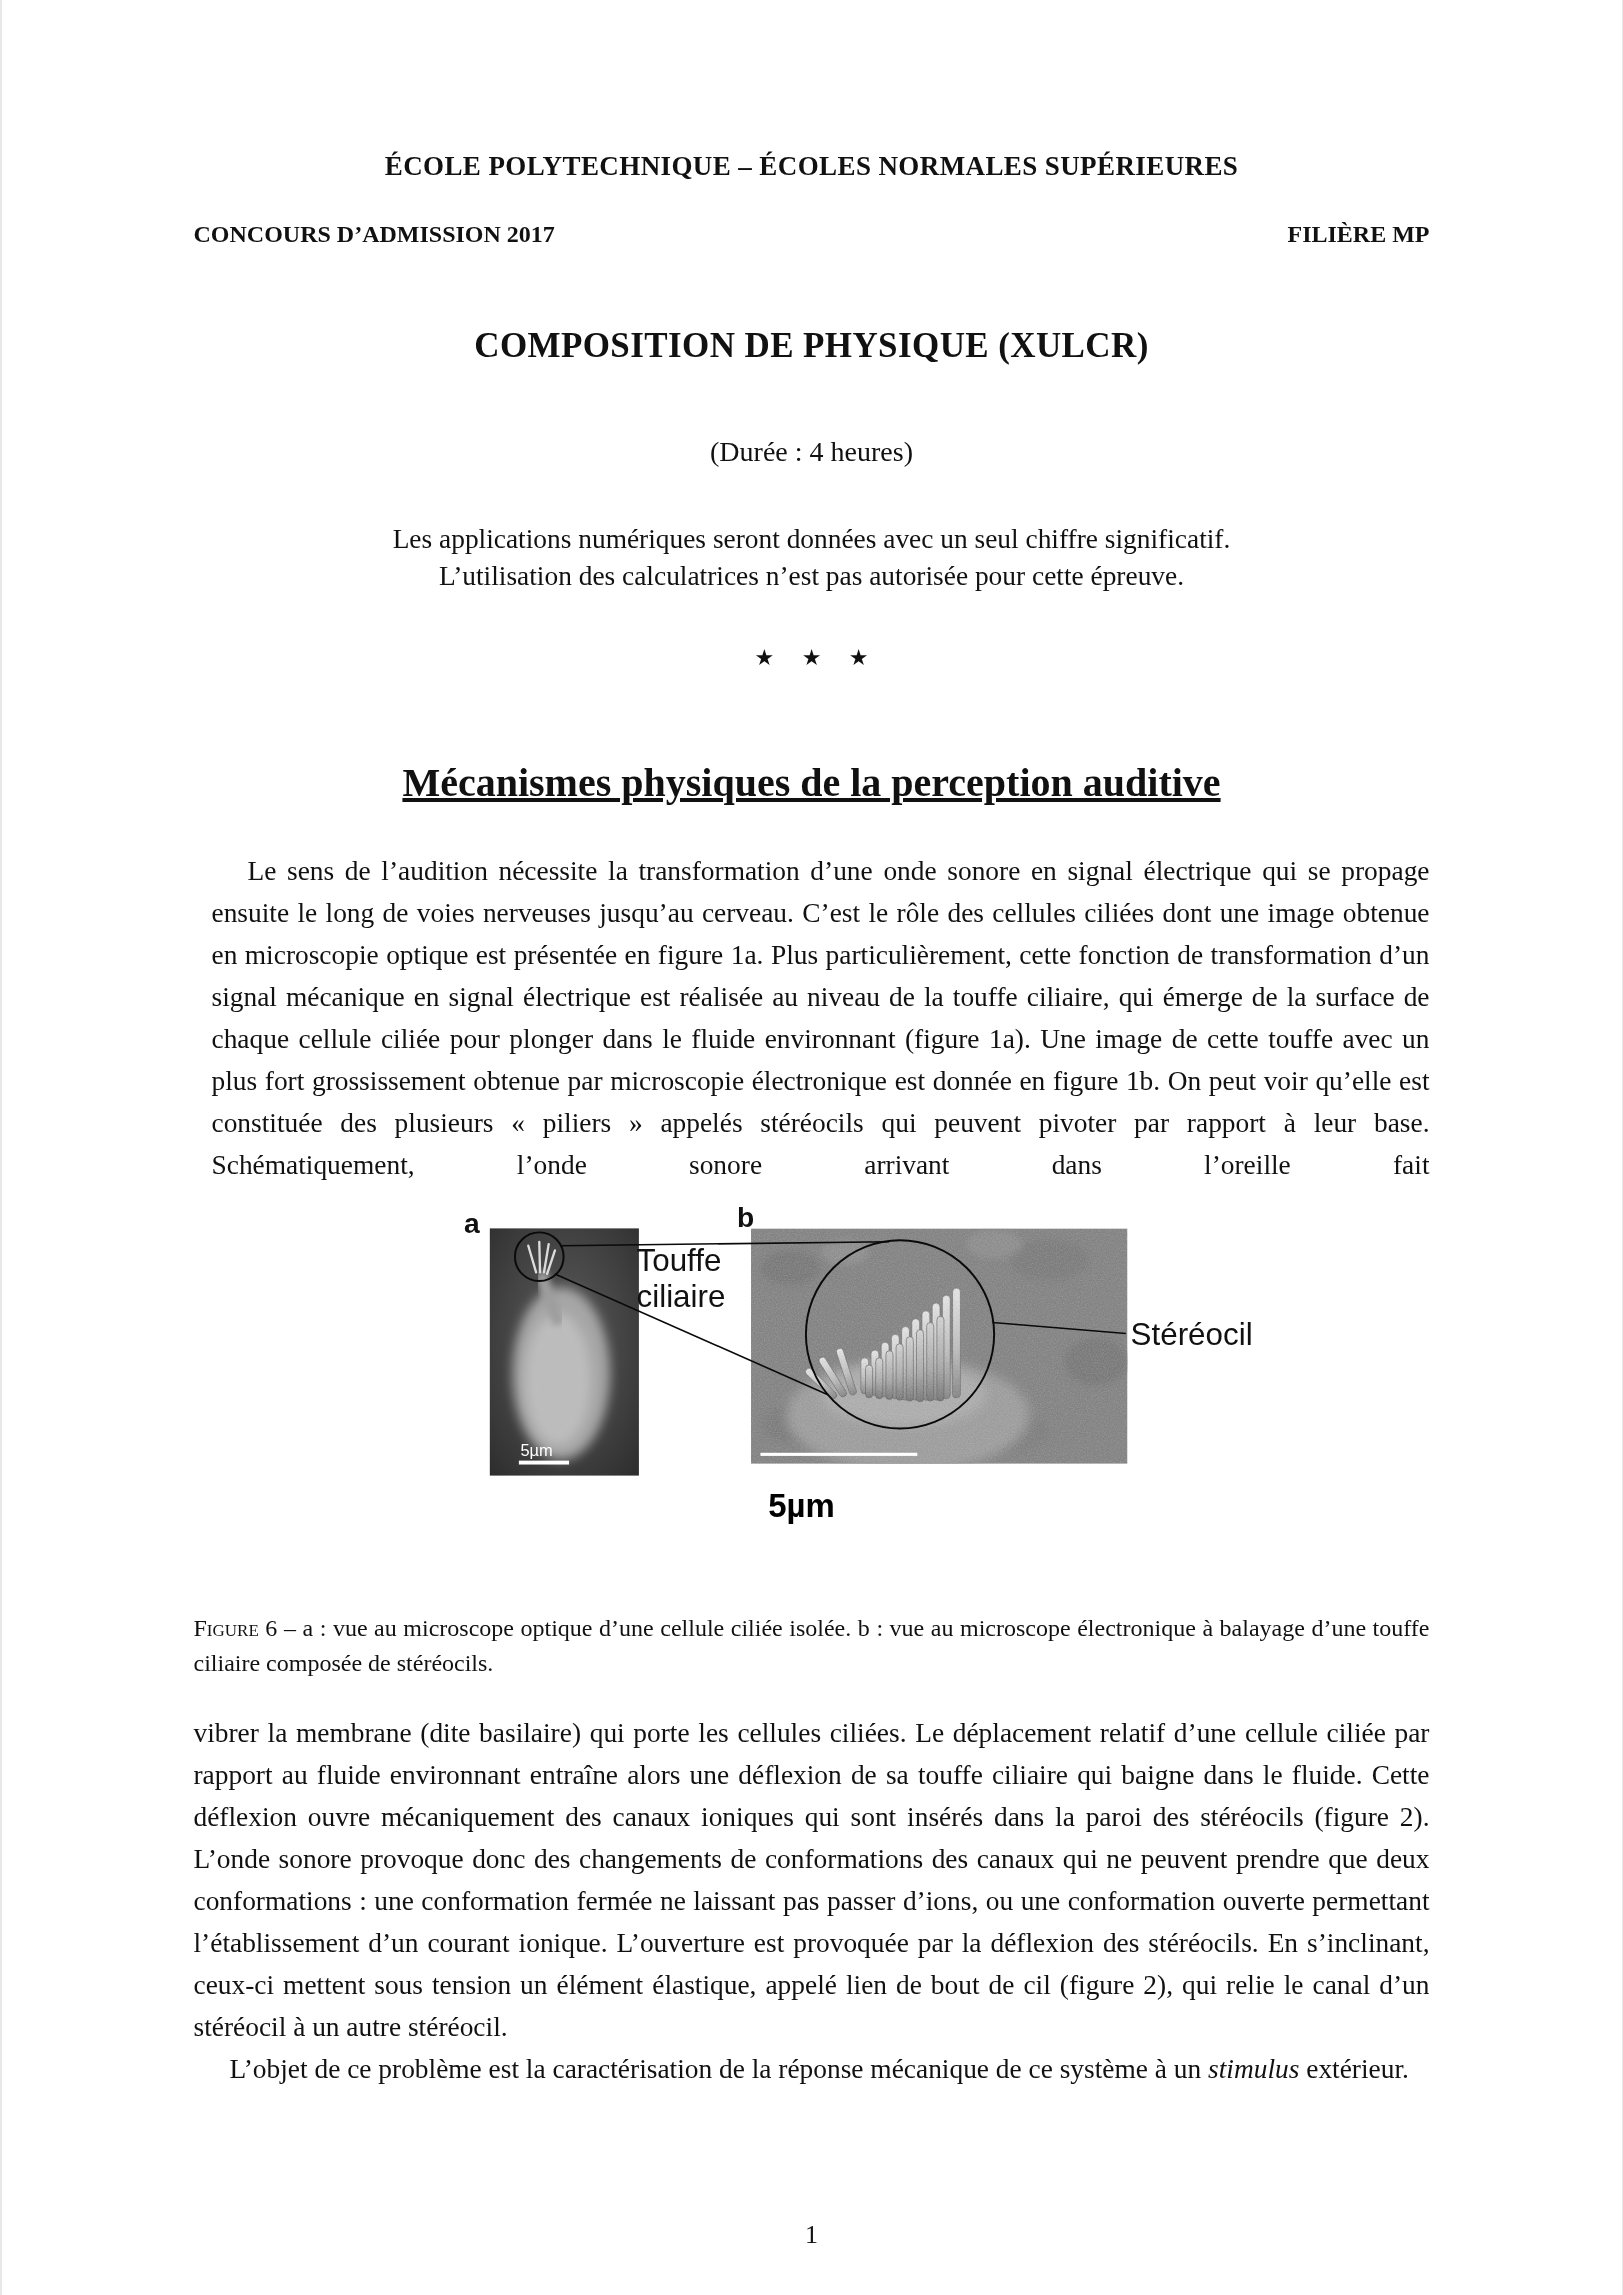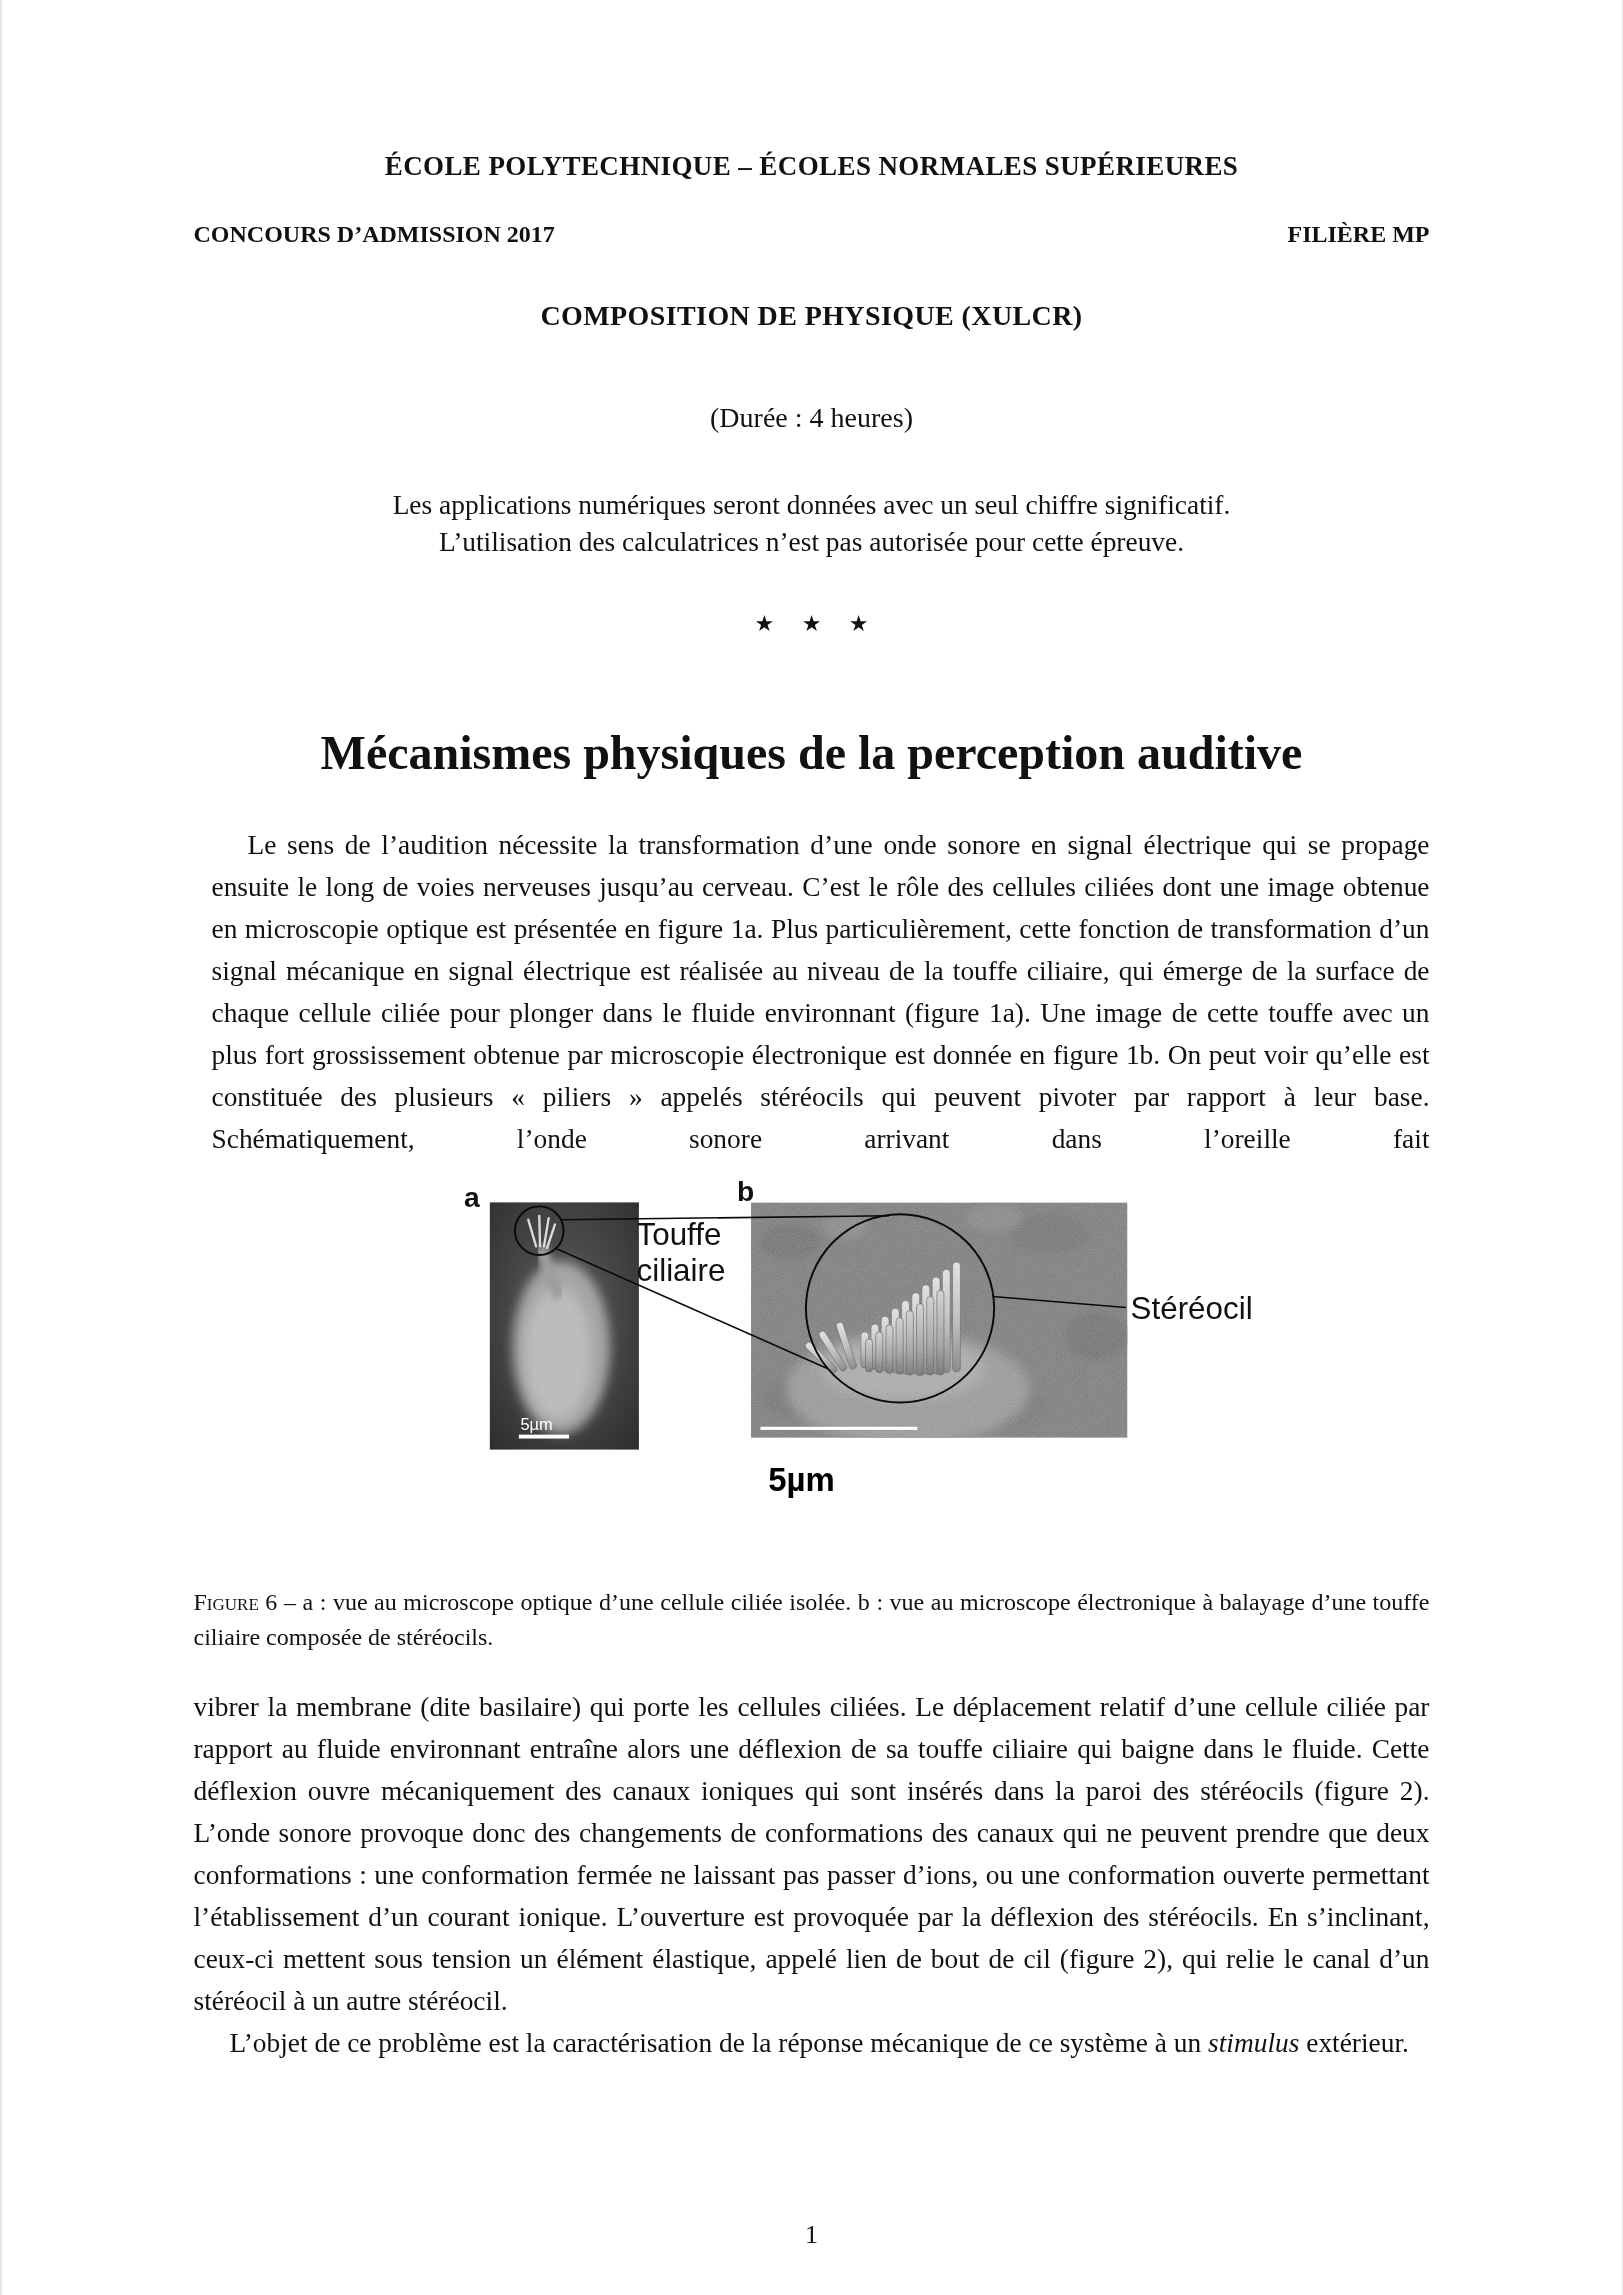--- a/index.html
+++ b/index.html
@@ -22,24 +22,24 @@
     letter-spacing: 0.4px;
   }
   .header-row {
     display: flex;
     justify-content: space-between;
     margin-top: 39px;
     font-weight: bold;
     font-size: 24px;
   }
   .doc-title {
-    margin-top: 52px;
-    text-align: center;
-    font-weight: bold;
-    font-size: 28px;
+    margin-top: 78px;
+    text-align: center;
+    font-weight: bold;
+    font-size: 35px;
     letter-spacing: 0.4px;
   }
   .duration {
     margin-top: 70px;
     text-align: center;
     font-size: 28px;
   }
   .notice {
     margin-top: 53px;
     text-align: center;
@@ -50,21 +50,22 @@
     margin-top: 50px;
     text-align: center;
     font-size: 22px;
     letter-spacing: 11px;
     text-indent: 11px;
   }
   .section-title {
     margin-top: 88px;
     text-align: center;
     font-weight: bold;
-    font-size: 48px;
+    font-size: 40px;
+    text-decoration: underline;
   }
   p.body {
     font-size: 27.4px;
     line-height: 42px;
     text-align: justify;
   }
   .indent { text-indent: 36px; }
   .p1 { margin-top: 44px; text-align-last: justify; margin-left: 18px; }
   .p2 { margin-top: 31px; }
   .fig {

